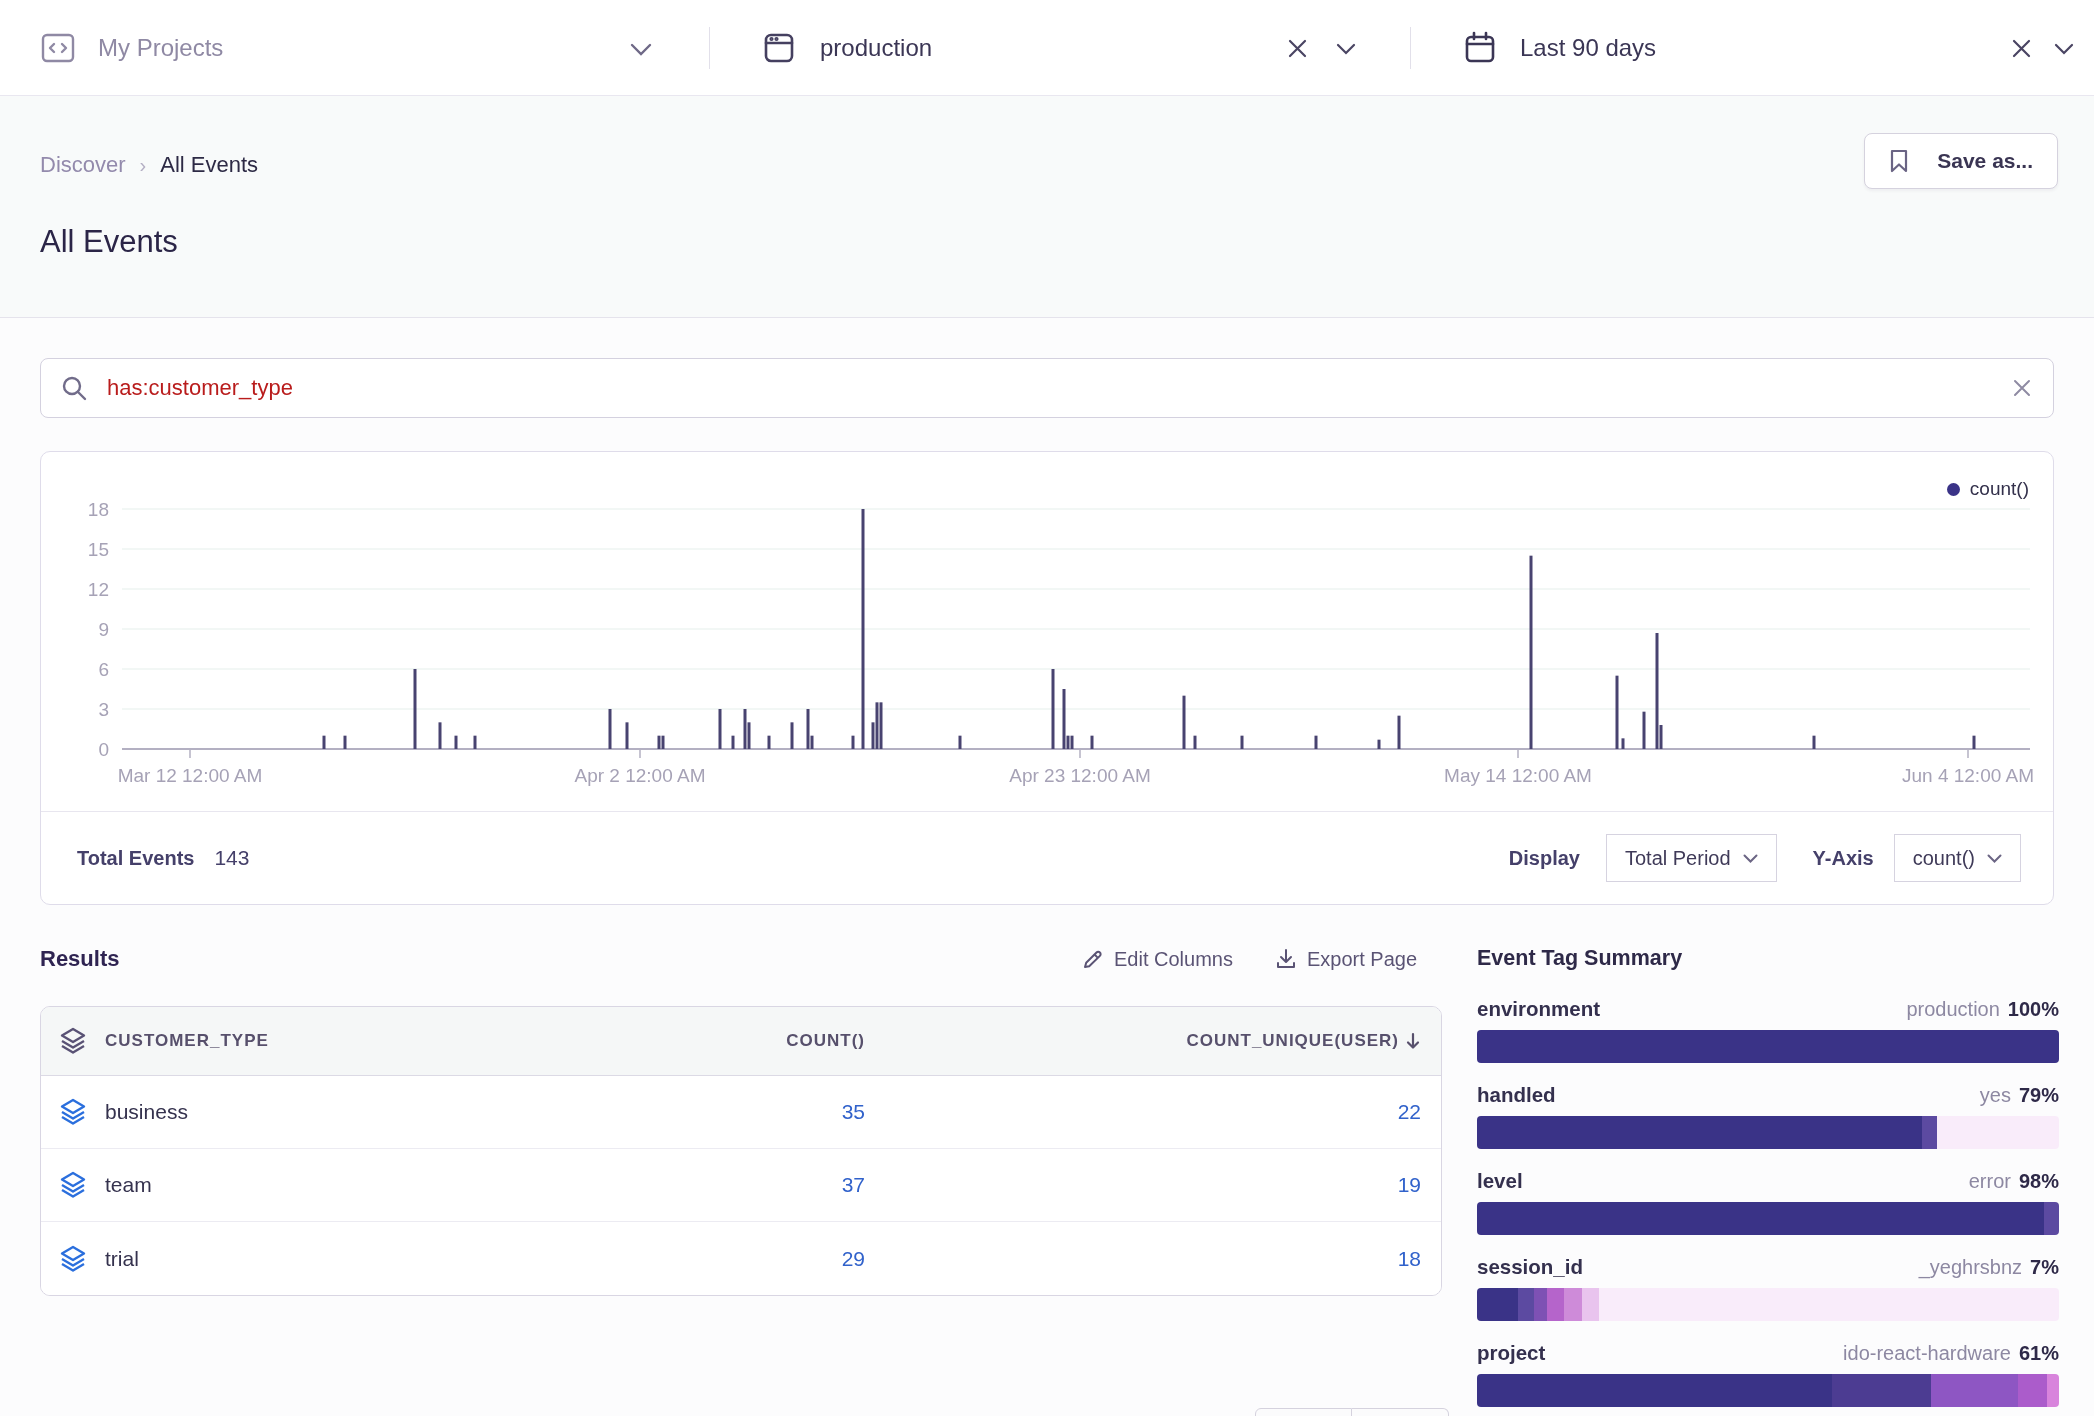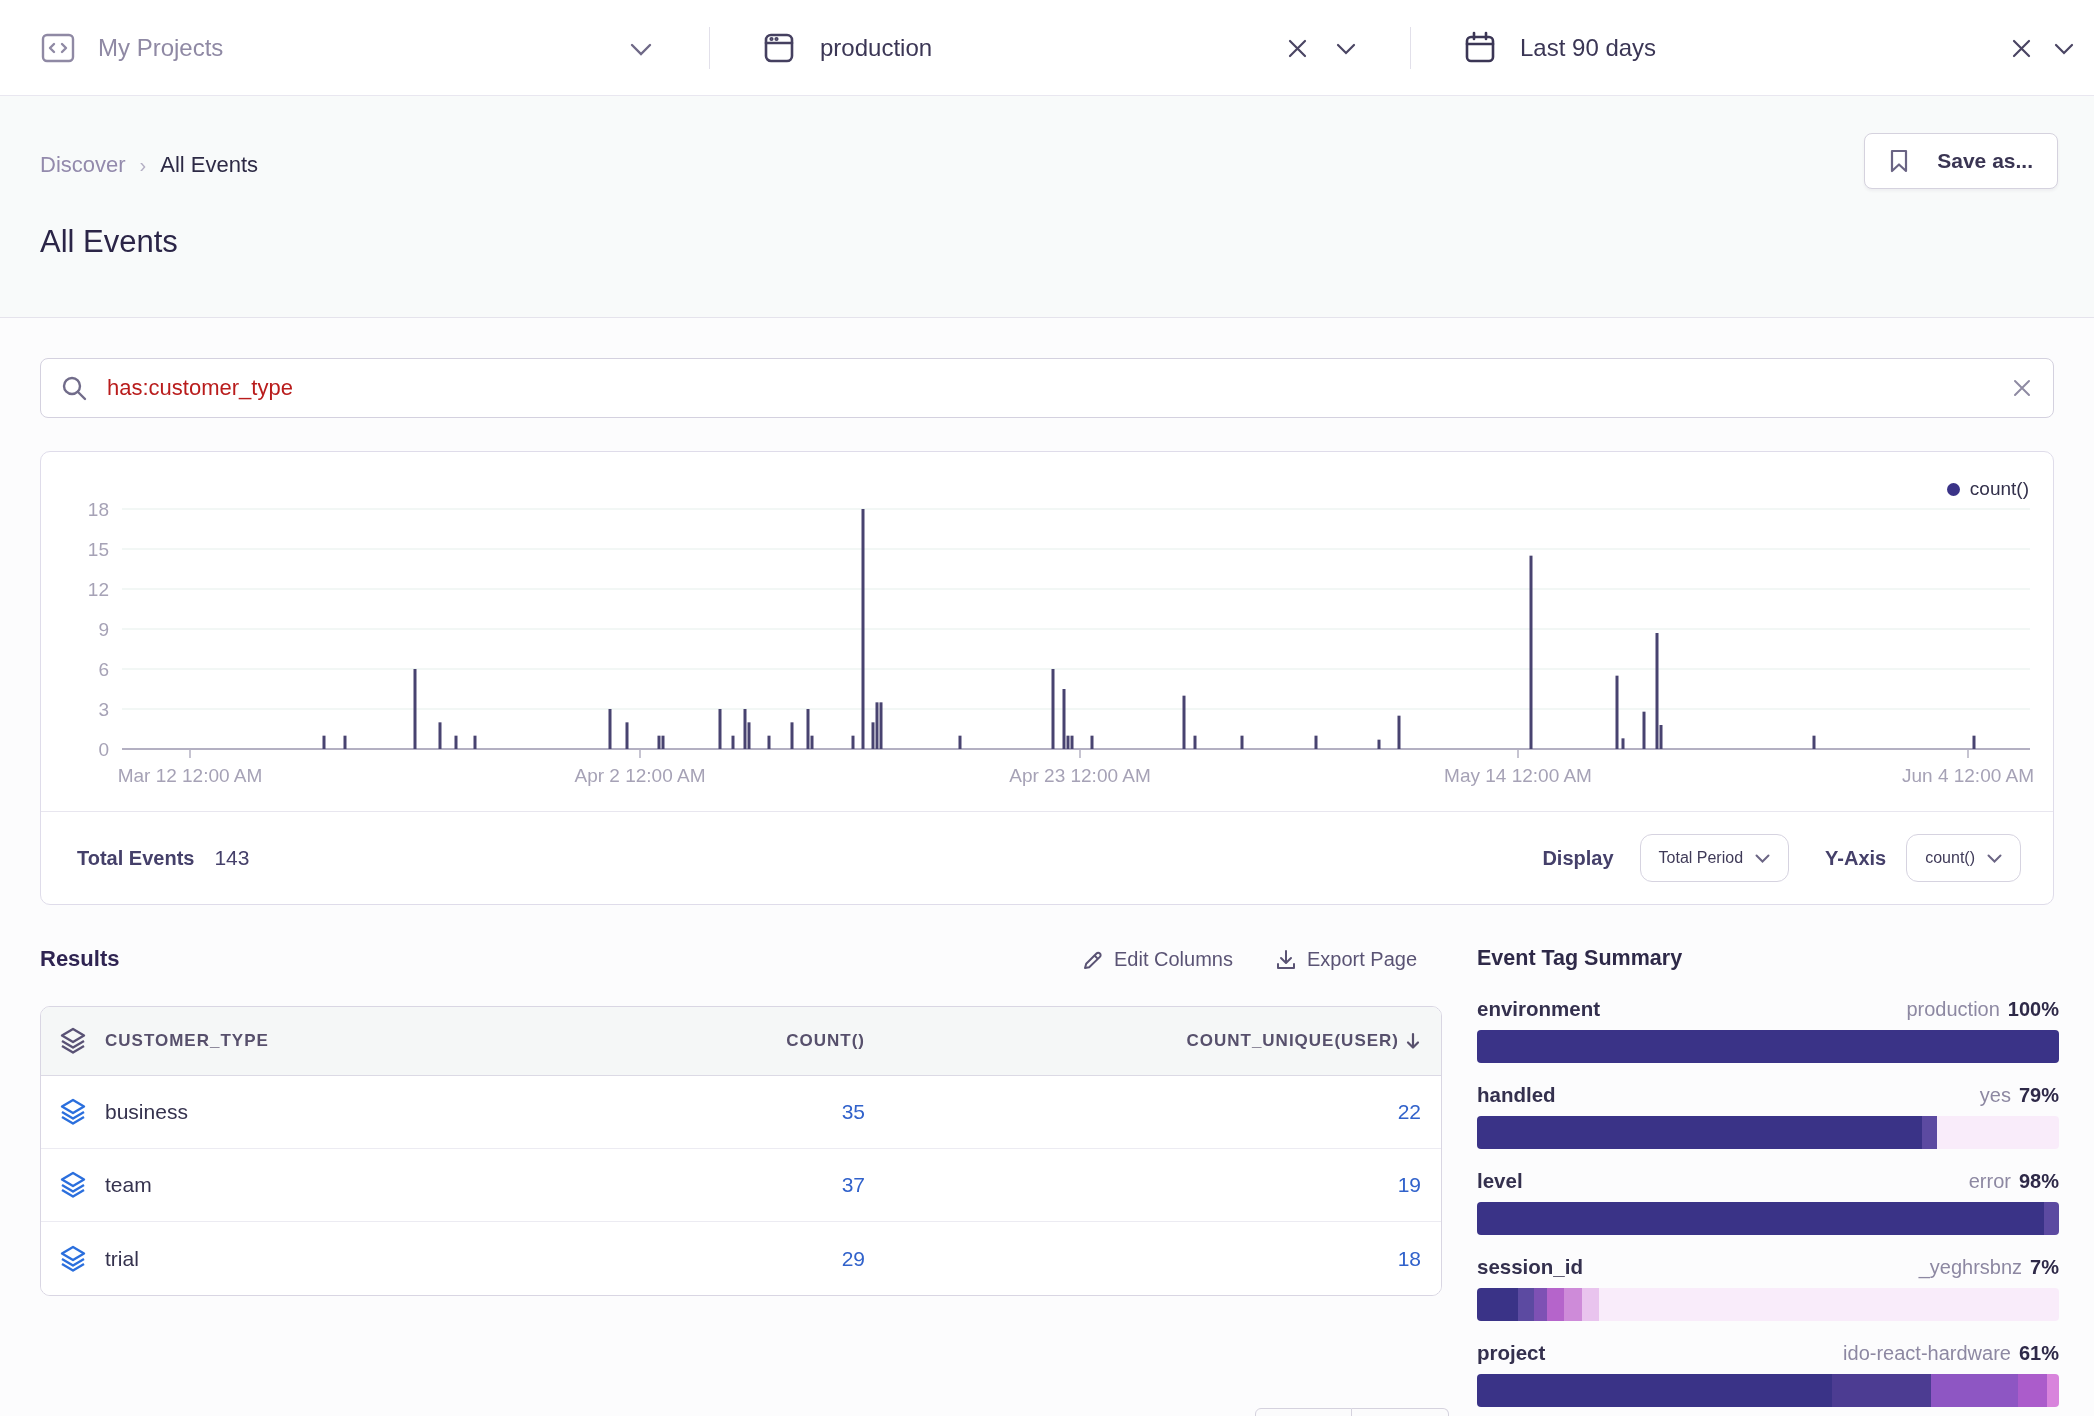--- a/index.html
+++ b/index.html
@@ -37,26 +37,26 @@
   
   .chart-panel { position:absolute; left:40px; top:451px; width:2014px; height:454px; background:#fff;
                  border:1px solid #dfdcea; border-radius:10px; }
   .legend { position:absolute; right:24px; top:26px; display:flex; align-items:center; gap:10px;
             font-size:19px; color:#33304b; }
   .legend-dot { width:13px; height:13px; border-radius:50%; background:#3a3387; }
   .stats-row { position:absolute; left:0; bottom:0; width:100%; height:93px; border-top:1px solid #e8e6ef;
                display:flex; align-items:center; }
   .stat-label { font-weight:700; font-size:20px; color:#45406a; }
   .stat-value { font-size:21px; color:#45406a; margin-left:20px; }
-  .dd-btn { height:48px; border:1px solid #d6d3e0; border-radius:12px; background:#fff; display:flex;
-            align-items:center; gap:12px; padding:0 18px; font-size:16px; color:#3f3a58; cursor:pointer; }
+  .dd-btn { height:48px; border:1px solid #d6d3e0; border-radius:0; background:#fff; display:flex;
+            align-items:center; gap:12px; padding:0 18px; font-size:20px; color:#3f3a58; cursor:pointer; }
 
   
   .results-heading { position:absolute; left:40px; top:946px; font-size:22px; font-weight:700; color:#2f2452; }
-  .table-action { position:absolute; top:948px; display:flex; align-items:flex-end; gap:10px;
+  .table-action { position:absolute; top:948px; display:flex; align-items:flex-start; gap:10px;
                   font-size:20px; color:#5a5374; cursor:pointer; }
   .results-table { position:absolute; left:40px; top:1006px; width:1402px; background:#fff;
                    border:1px solid #d9d6e3; border-radius:10px; overflow:hidden; }
   .t-row { display:grid; grid-template-columns:64px 540px 240px 1fr; align-items:center; }
   .t-head { background:#f5f7f7; height:69px; border-bottom:1px solid #dcdae5; }
   .t-head .t-c1 { justify-self:center; }
   .th-label { font-size:17px; font-weight:700; color:#57506c; letter-spacing:1px; }
   .t-body-row { height:73px; border-bottom:1px solid #ecebf2; background:#fff; }
   .t-body-row:last-child { border-bottom:none; }
   .t-c1 { justify-self:center; }

